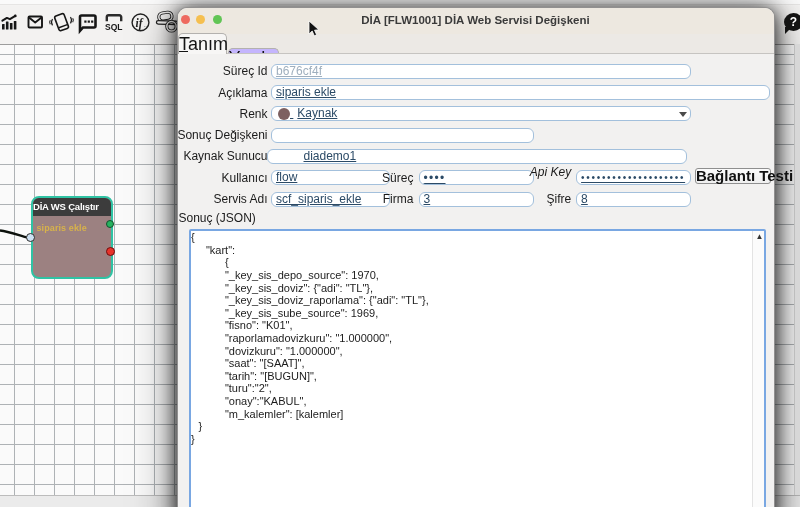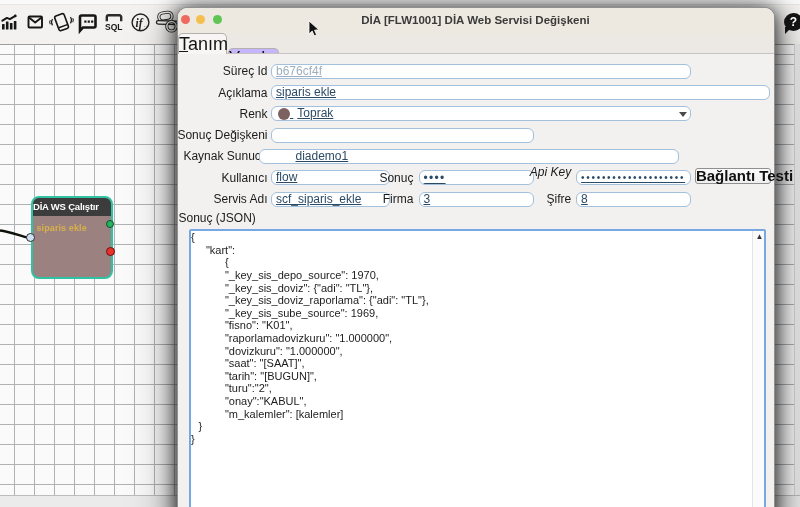--- a/index.html
+++ b/index.html
@@ -142,30 +142,30 @@
     <div class="abs tab" id="tab1"><u>T</u>anım</div>
     <div class="abs tab" id="tab2"><u>Y</u>ardım</div>
     <div class="abs" id="content">
       <div class="lbl" style="top:10.4px">Süreç Id</div>
       <div class="inp ph" style="left:93.5px; top:9.9px; width:420px;">b676cf4f</div>
       <div class="lbl" style="top:31.6px">Açıklama</div>
       <div class="inp" style="left:93.5px; top:31.1px; width:498.5px;">siparis ekle</div>
       <div class="lbl" style="top:52.9px">Renk</div>
       <div class="inp" style="left:93.5px; top:52.4px; width:420px;">
         <span style="display:inline-block;width:12px;height:12px;border-radius:50%;background:#7d6060;vertical-align:-2.5px;margin-left:2px;"></span>
-        <span style="margin-left:4px;">Toprak</span>
+        <span style="margin-left:4px;">Kaynak</span>
         <span style="position:absolute; right:3px; top:5px; width:0;height:0;border-left:4.5px solid transparent;border-right:4.5px solid transparent;border-top:5px solid #4a4a4a;"></span>
       </div>
       <div class="lbl" style="top:74.2px">Sonuç Değişkeni</div>
       <div class="inp" style="left:93.5px; top:73.7px; width:263px;"></div>
       <div class="lbl" style="top:95.4px">Kaynak Sunucu</div>
-      <div class="inp" style="left:81px; top:94.9px; width:420px;padding-left:36px;">diademo1</div>
+      <div class="inp" style="left:89px; top:94.9px; width:420px;padding-left:36px;">diademo1</div>
       <div class="lbl" style="top:116.7px">Kullanıcı</div>
       <div class="inp" style="left:93.5px; top:116.2px; width:118.5px;">flow</div>
-      <div class="lbl" style="top:116.7px; right:360.1px;">Sonuç</div>
+      <div class="lbl" style="top:116.7px; right:360.1px;">Süreç</div>
       <div class="inp" style="left:241px; top:116.2px; width:115.4px; font-size:12px; letter-spacing:1.3px; line-height:14px; color:#2b4a66;">••••</div>
       <div class="lbl" style="top:111px; right:202.3px;font-style:italic;">Api Key</div>
       <div class="inp" style="left:398.6px; top:116.2px; width:114.7px; font-size:10px; letter-spacing:1.7px; line-height:14px; color:#2b4a66;">••••••••••••••••••••</div>
       <div id="btn">Bağlantı Testi</div>
       <div class="lbl" style="top:138px">Servis Adı</div>
       <div class="inp" style="left:93.5px; top:137.5px; width:118.5px;">scf_siparis_ekle</div>
       <div class="lbl" style="top:138px; right:360.1px;">Firma</div>
       <div class="inp" style="left:241px; top:137.5px; width:115.4px;">3</div>
       <div class="lbl" style="top:138px; right:202.3px;">Şifre</div>
       <div class="inp" style="left:398.6px; top:137.5px; width:114.7px;">8</div>

